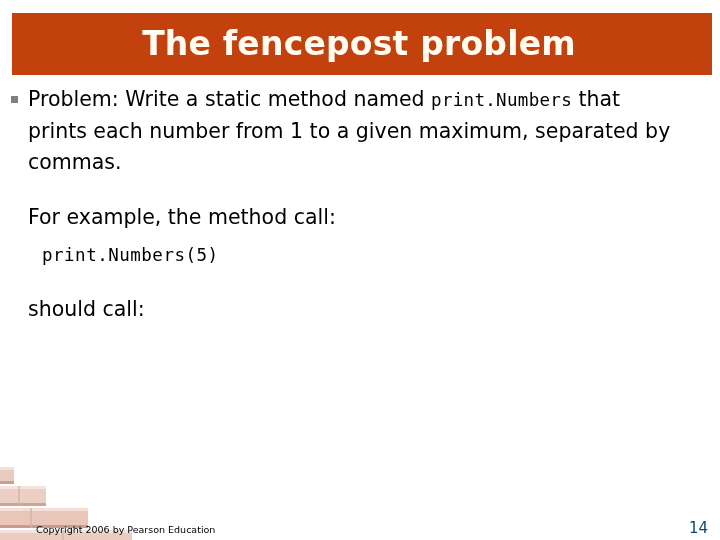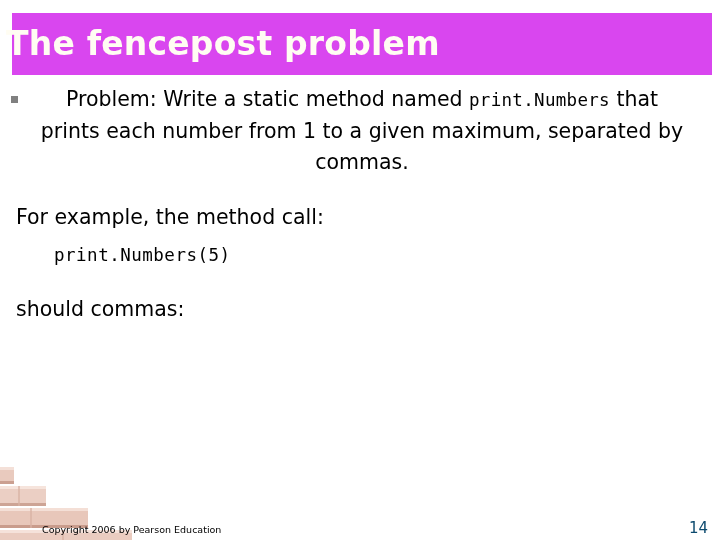--- a/index.html
+++ b/index.html
@@ -25,24 +25,24 @@
     overflow: hidden;
   }
 
   
   #title-banner {
     position: absolute;
     left: 12px;
     top: 13px;
     width: 700px;
     height: 62px;
-    background: #d946ef;
+    background: #c2410c;
     display: flex;
     align-items: center;
-    justify-content: flex-start;
+    justify-content: center;
   }
   #title-text {
     color: #FFFDF2;
     font-family: "DejaVu Sans", sans-serif;
     font-weight: bold;
     font-size: 33px;
     line-height: 1;
     letter-spacing: 0.2px;
     white-space: nowrap;
     margin-top: -2px;
@@ -52,23 +52,22 @@
   
   #body-area {
     position: absolute;
     left: 0;
     top: 84px;
     width: 720px;
   }
 
   .bullet-row {
     position: relative;
-    padding-left: 40px;
+    padding-left: 28px;
     padding-right: 36px;
-    text-align: center;
   }
   .bullet-marker {
     position: absolute;
     left: 11px;
     top: 12px;
     width: 7px;
     height: 7px;
     background: #808080;
   }
 
@@ -86,52 +85,52 @@
     color: #000000;
     letter-spacing: 0.3px;
   }
 
   .code-line {
     font-family: "DejaVu Sans Mono", monospace;
     font-size: 17.5px;
     color: #000000;
     letter-spacing: 0.5px;
     margin: 0;
-    padding-left: 54px;
+    padding-left: 42px;
     line-height: 26px;
   }
 
   .spacer-1 { height: 24px; }
   .spacer-2 { height: 10px; }
   .spacer-3 { height: 26px; }
   .spacer-4 { height: 10px; }
 
   .plain-line {
     font-family: "DejaVu Sans", sans-serif;
     font-size: 20.5px;
     line-height: 30px;
     color: #000000;
     margin: 0;
-    padding-left: 16px;
+    padding-left: 28px;
   }
 
   
   #brick-deco {
     position: absolute;
     left: 0;
     bottom: 0;
     width: 142px;
     height: 90px;
     pointer-events: none;
   }
 
   
   #footer-copyright {
     position: absolute;
-    left: 42px;
+    left: 36px;
     top: 524px;
     font-family: "DejaVu Sans", sans-serif;
     font-size: 9.5px;
     color: #000000;
     white-space: nowrap;
   }
   #page-number {
     position: absolute;
     right: 12px;
     top: 519px;
@@ -160,21 +159,21 @@
     <div class="spacer-1"></div>
 
     <p class="plain-line">For example, the method call:</p>
 
     <div class="spacer-2"></div>
 
     <p class="code-line">print.Numbers(5)</p>
 
     <div class="spacer-3"></div>
 
-    <p class="plain-line">should commas:</p>
+    <p class="plain-line">should call:</p>
 
     <div class="spacer-4"></div>
 
 
   </div>
 
   <svg id="brick-deco" viewBox="0 0 142 90" width="142" height="90" preserveAspectRatio="none">
 
     <rect x="-10" y="17" width="24" height="17" fill="#E9CABE"></rect>
     <rect x="-10" y="17" width="24" height="3" fill="#F4E0D8"></rect>

